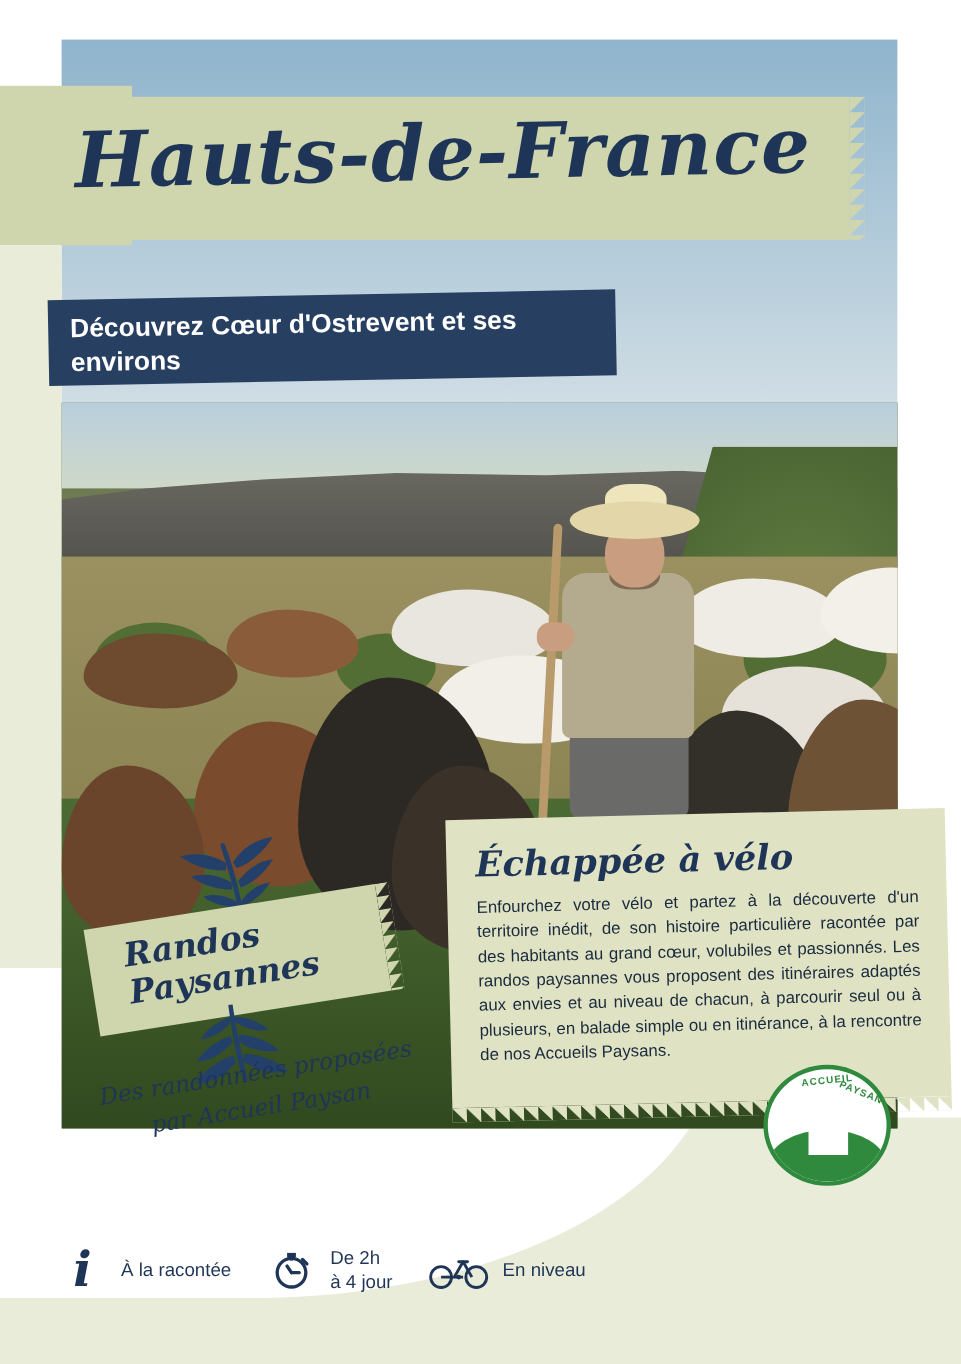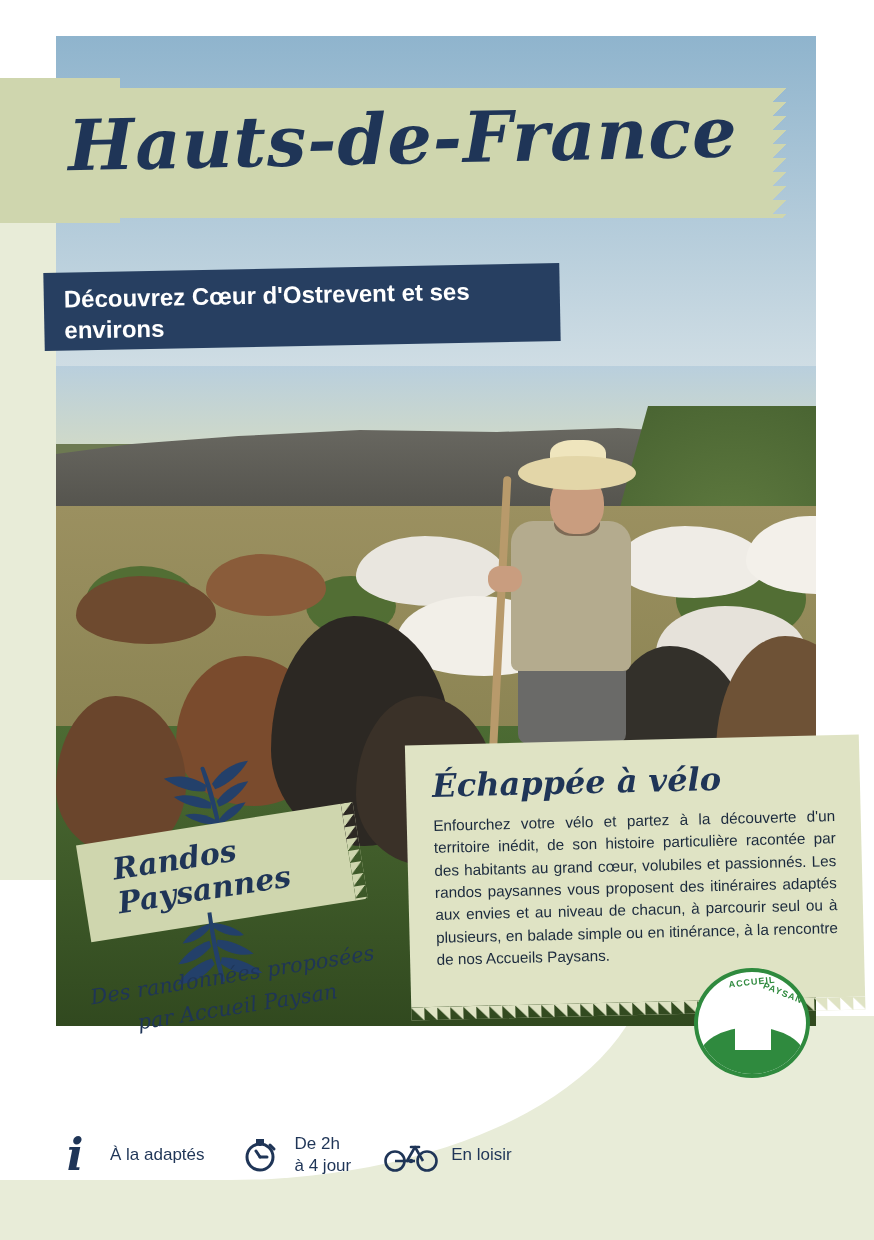--- a/index.html
+++ b/index.html
@@ -591,21 +591,21 @@
       <span class="logo-word-bottom">PAYSAN</span>
     </div>
   </div>
 
   <div class="footer">
 
     <div class="finfo">
       <div class="fi-icon">
           <span class="fi-i">i</span>
         </div>
-      <div class="fi-label">À la adaptés</div>
+      <div class="fi-label">À la racontée</div>
     </div>
 
     <div class="finfo">
       <div class="fi-icon">
         <svg width="40" height="40" viewBox="0 0 40 40" aria-hidden="true">
           <circle cx="20" cy="22" r="13" fill="none" stroke="#1f3557" stroke-width="3"></circle>
           <rect x="16" y="4" width="8" height="4" fill="#1f3557"></rect>
           <rect x="18.5" y="7" width="3" height="4" fill="#1f3557"></rect>
           <line x1="30" y1="10" x2="34" y2="14" stroke="#1f3557" stroke-width="3" stroke-linecap="round"></line>
           <line x1="20" y1="22" x2="27" y2="22" stroke="#1f3557" stroke-width="3" stroke-linecap="round"></line>
@@ -621,18 +621,18 @@
       <div class="fi-icon" style="width:56px">
         <svg width="56" height="40" viewBox="0 0 56 40" aria-hidden="true">
           <circle cx="12" cy="26" r="9.5" fill="none" stroke="#1f3557" stroke-width="2.6"></circle>
           <circle cx="44" cy="26" r="9.5" fill="none" stroke="#1f3557" stroke-width="2.6"></circle>
           <path d="M12 26 L24 26 L32 12 L40 26" fill="none" stroke="#1f3557" stroke-width="2.6" stroke-linejoin="round"></path>
           <path d="M24 26 L32 26" stroke="#1f3557" stroke-width="2.6"></path>
           <path d="M28 12 L36 12" stroke="#1f3557" stroke-width="2.6" stroke-linecap="round"></path>
           <circle cx="28" cy="26" r="2.2" fill="#1f3557"></circle>
         </svg>
       </div>
-      <div class="fi-label">En loisir</div>
+      <div class="fi-label">En niveau</div>
     </div>
 
   </div>
 
 </div>
 
 </body></html>

